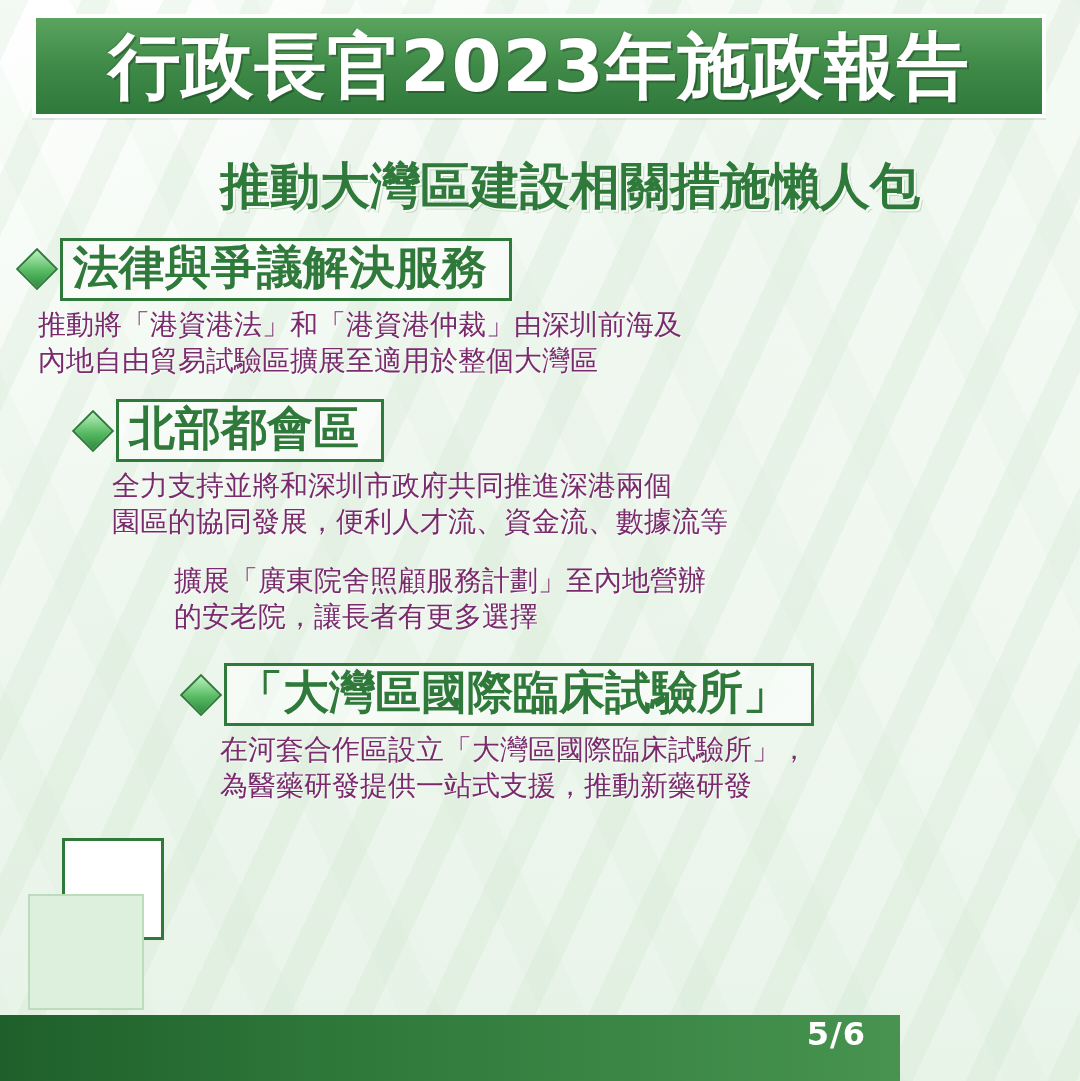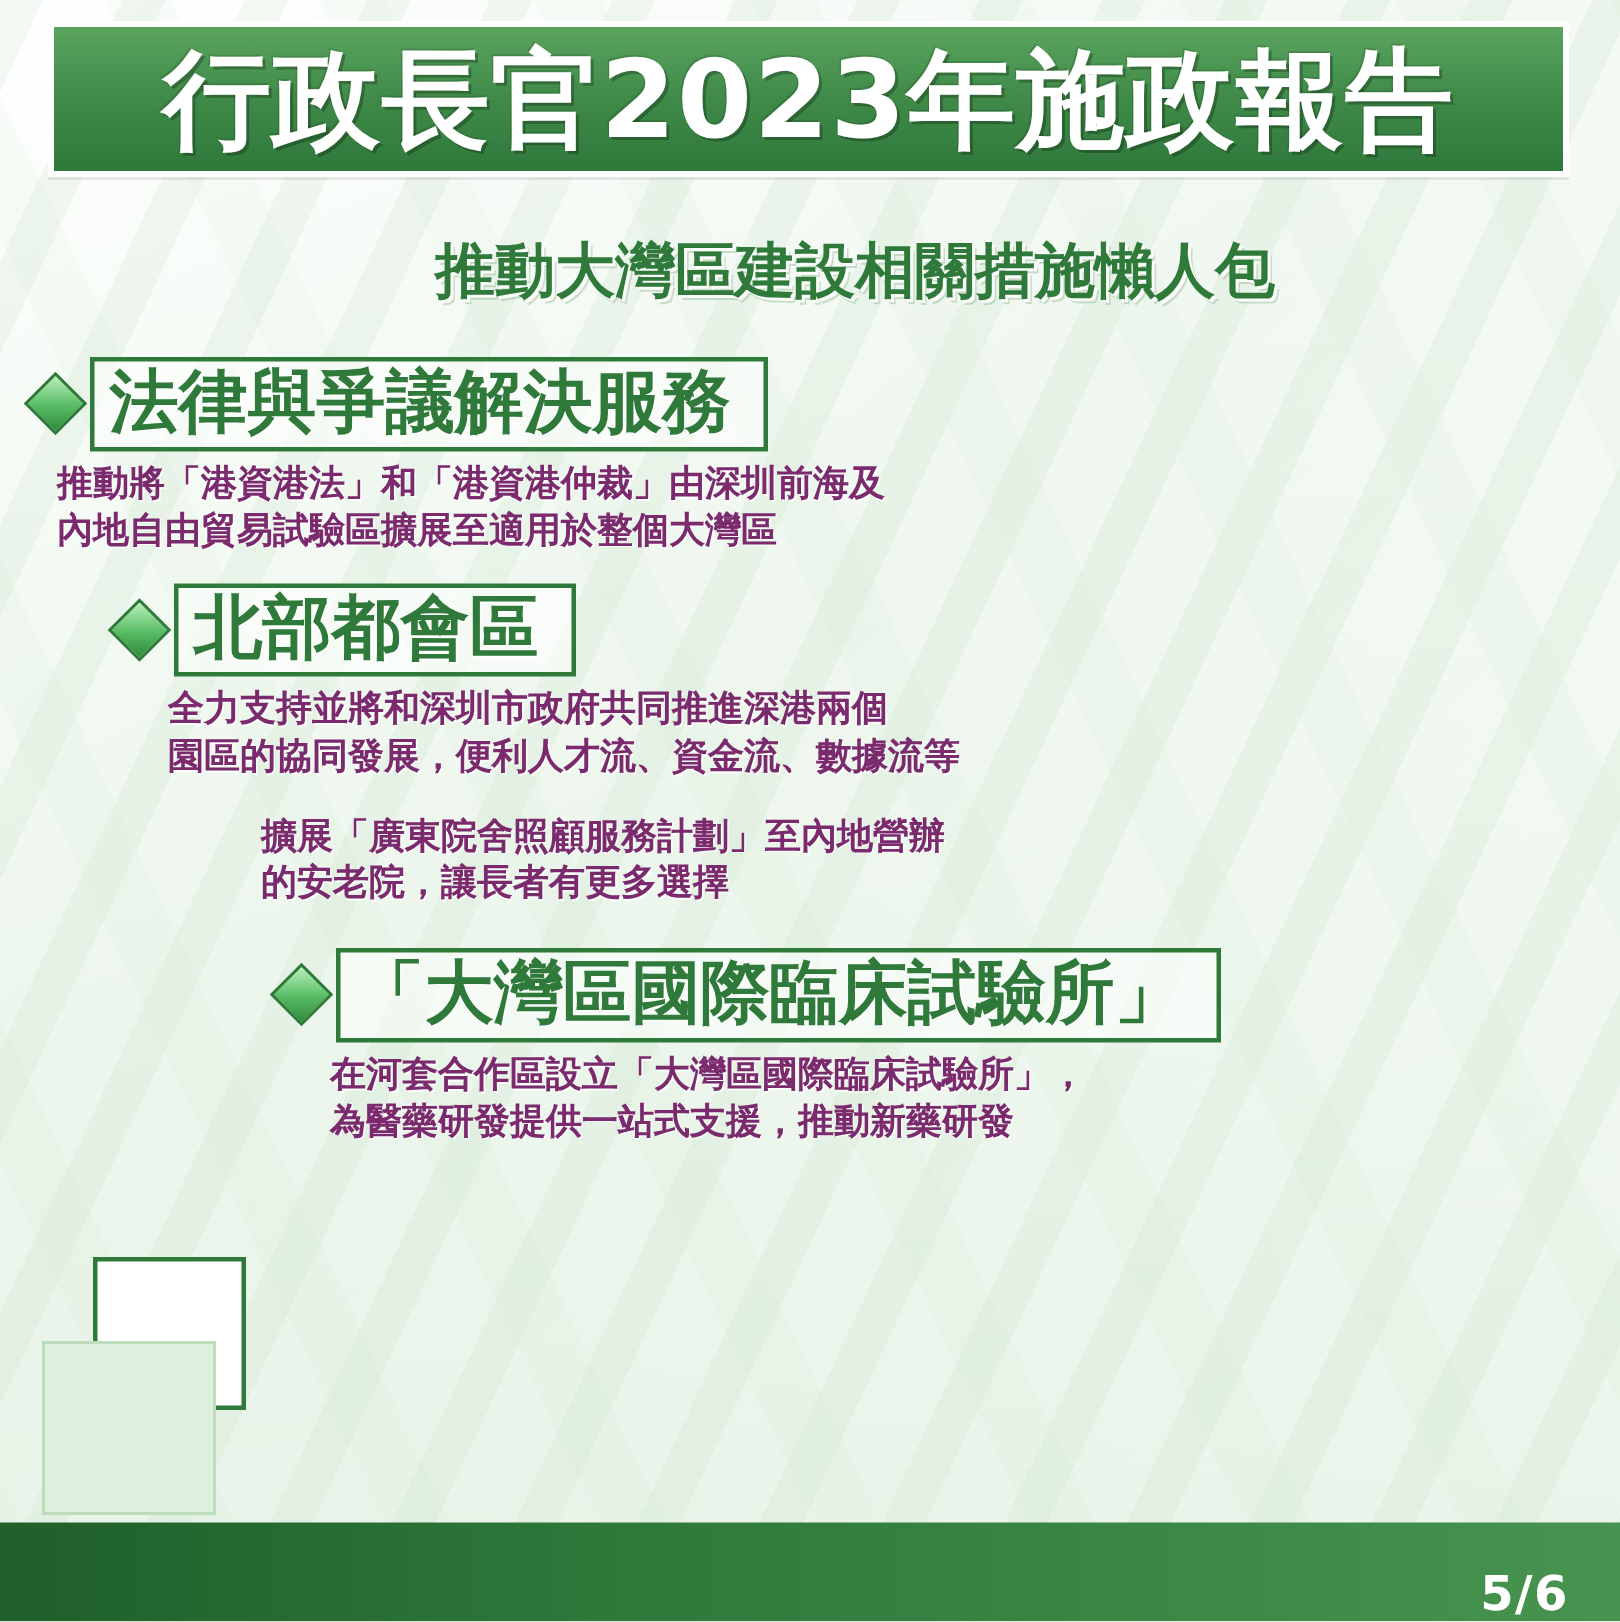--- a/index.html
+++ b/index.html
@@ -110,21 +110,21 @@
     z-index: -1;
   }
 
   .subtitle {
     position: absolute;
     left: 0;
     top: 160px;
     width: 1080px;
     text-align: center;
     font-weight: bold;
-    font-size: 40px;
+    font-size: 50px;
     line-height: 1.05;
     color: #2f7a3b;
     text-shadow: 2px 2px 0 rgba(255,255,255,0.9), 3px 3px 0 rgba(120,170,120,0.35);
     padding-left: 60px;
     box-sizing: border-box;
   }
 
   
   .sections {
     position: absolute;
@@ -159,24 +159,24 @@
   }
   .head-text {
     font-weight: bold;
     font-size: 46px;
     line-height: 1.12;
     color: #2f7a3b;
     white-space: nowrap;
     text-shadow: 1px 1px 0 rgba(255,255,255,0.8);
   }
   .body-text {
-    font-size: 24px;
+    font-size: 28px;
     line-height: 1.30;
     color: #7a2a6d;
-    font-weight: bold;
+    font-weight: normal;
     margin-top: 6px;
     text-shadow: 1px 1px 0 rgba(255,255,255,0.75);
   }
 
   
   #sec-0 { margin-left: 22px; }
   #sec-0 .body-text { margin-left: 16px; }
   #sec-1 { margin-left: 78px; margin-top: 20px; }
   #sec-1 .body-text { margin-left: 34px; }
   #sec-2 { margin-left: 140px; margin-top: 22px; }
@@ -202,25 +202,25 @@
     height: 112px;
     border: 2px solid #bcdcbc;
     background: #ddf0dd;
   }
 
   
   .footer {
     position: absolute;
     left: 0;
     bottom: 0;
-    width: 1080px;
+    width: 900px;
     height: 66px;
     background: linear-gradient(90deg, #1f5f2b 0%, #2f7a3b 40%, #47934f 100%);
     display: flex;
-    align-items: flex-end;
+    align-items: flex-start;
     justify-content: flex-end;
   }
   .page-num {
     color: #ffffff;
     font-size: 32px;
     font-weight: bold;
     margin-right: 34px;
     letter-spacing: 1px;
   }
   .footer-curve {

